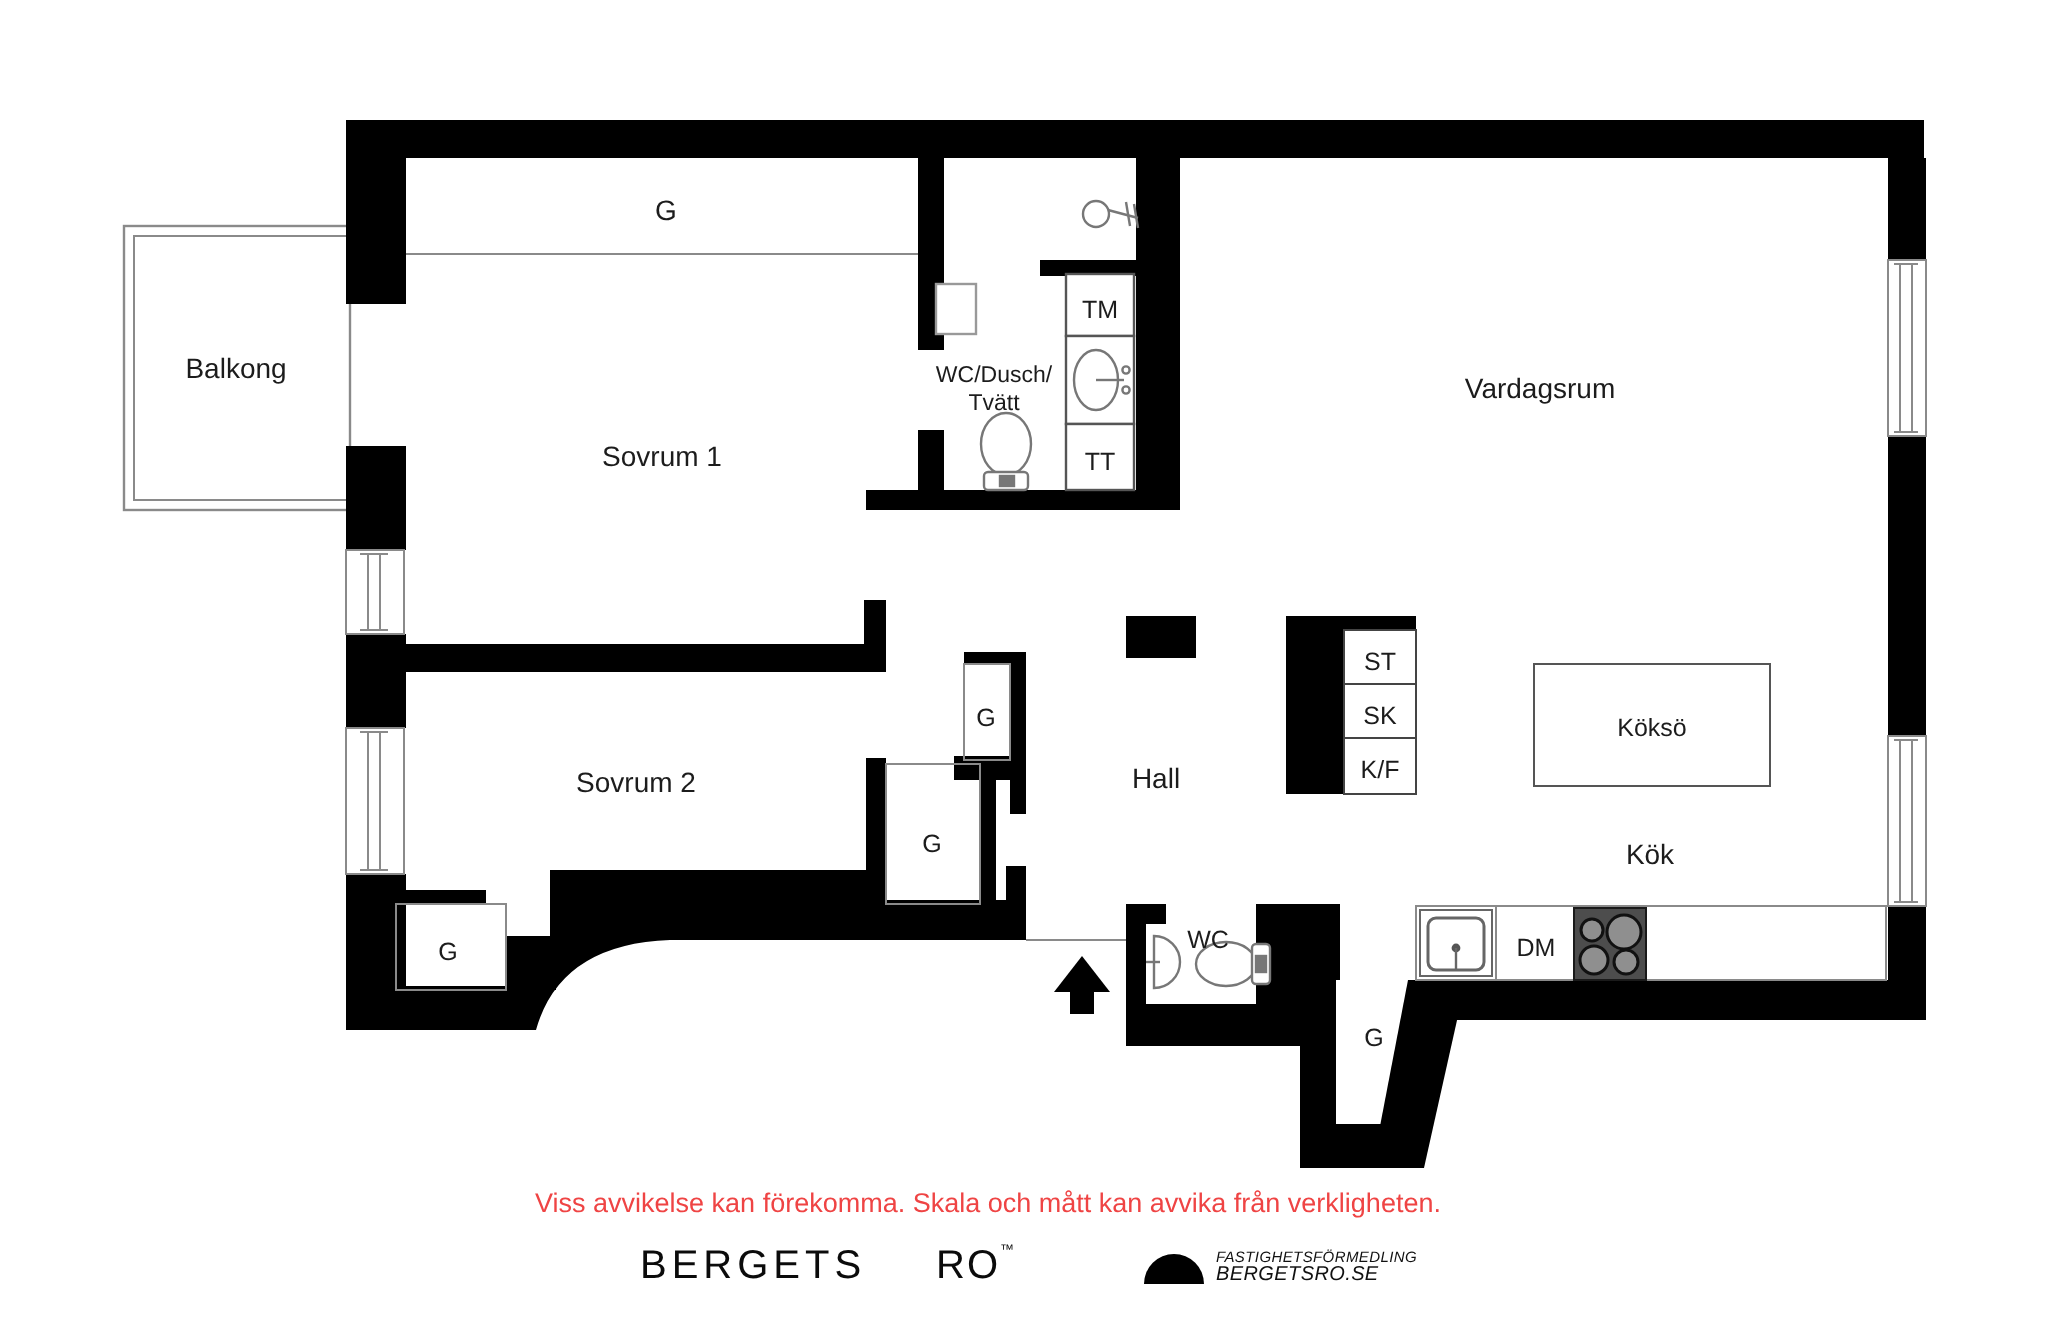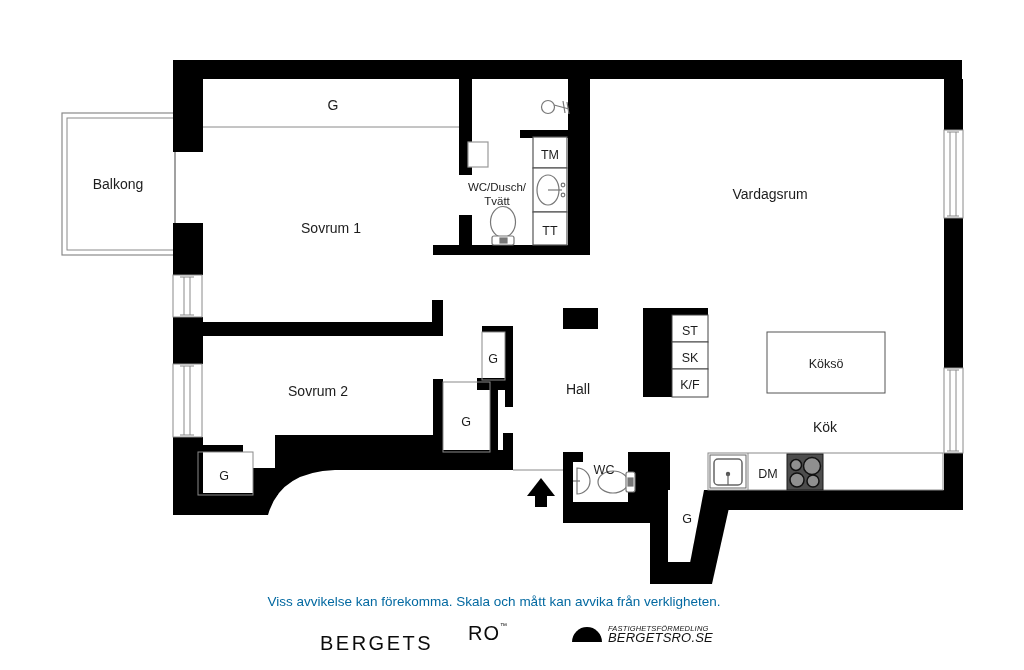--- a/index.html
+++ b/index.html
@@ -3,30 +3,30 @@
 <meta charset="utf-8">
 <style>
   html,body{margin:0;padding:0;background:#fff;width:1024px;height:670px;overflow:hidden;
     font-family:"Liberation Sans", sans-serif;}
   .stage{position:relative;width:1024px;height:670px;background:#fff;}
   svg text{fill:#1c1c1c;}
   .room-label{font-size:14px;}
   .small-label{font-size:12.5px;}
   .tiny-label{font-size:11.5px;}
   .footer{position:absolute;left:0;top:594px;width:1024px;}
-  .disclaimer{width:988px;text-align:center;font-size:13.5px;color:#0369a1;margin:0;}
+  .disclaimer{width:988px;text-align:center;font-size:13.5px;color:#ef4444;margin:0;}
   .brandrow{position:absolute;top:28px;left:0;width:1024px;height:24px;}
-  .brand-left{position:absolute;left:320px;top:10px;font-size:20px;letter-spacing:2.5px;color:#0b0b0b;}
+  .brand-left{position:absolute;left:320px;top:0;font-size:20px;letter-spacing:2.5px;color:#0b0b0b;}
   .brand-right{position:absolute;left:468px;top:0;font-size:20px;letter-spacing:1px;color:#0b0b0b;}
   .brand-tm{font-size:7px;vertical-align:top;letter-spacing:0;}
   .dome{position:absolute;left:572px;top:5px;width:30px;height:15px;background:#000;
     border-radius:30px 30px 0 0;}
   .logo-text{position:absolute;left:608px;top:2px;line-height:9px;font-style:italic;}
   .logo-line1{font-size:7.5px;letter-spacing:.2px;color:#111;}
-  .logo-line2{font-size:13px;letter-spacing:.2px;color:#111;}
+  .logo-line2{font-size:10px;letter-spacing:.2px;color:#111;}
 </style>
 </head>
 <body>
 
 <div class="stage">
 <svg width="1024" height="670" viewBox="0 0 1024 670">
 
   <g>
     <rect x="62" y="113" width="113" height="142" fill="none" stroke="#8a8a8a" stroke-width="1.2"></rect>
     <rect x="67" y="118" width="108" height="132" fill="none" stroke="#8a8a8a" stroke-width="1"></rect>

